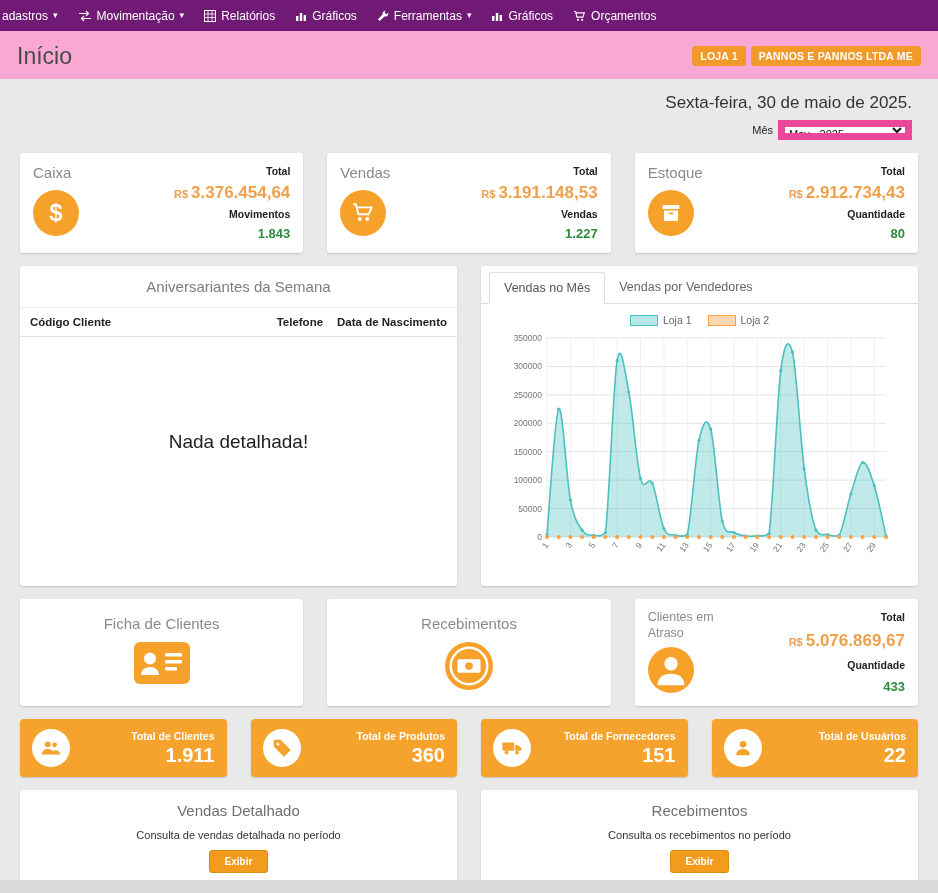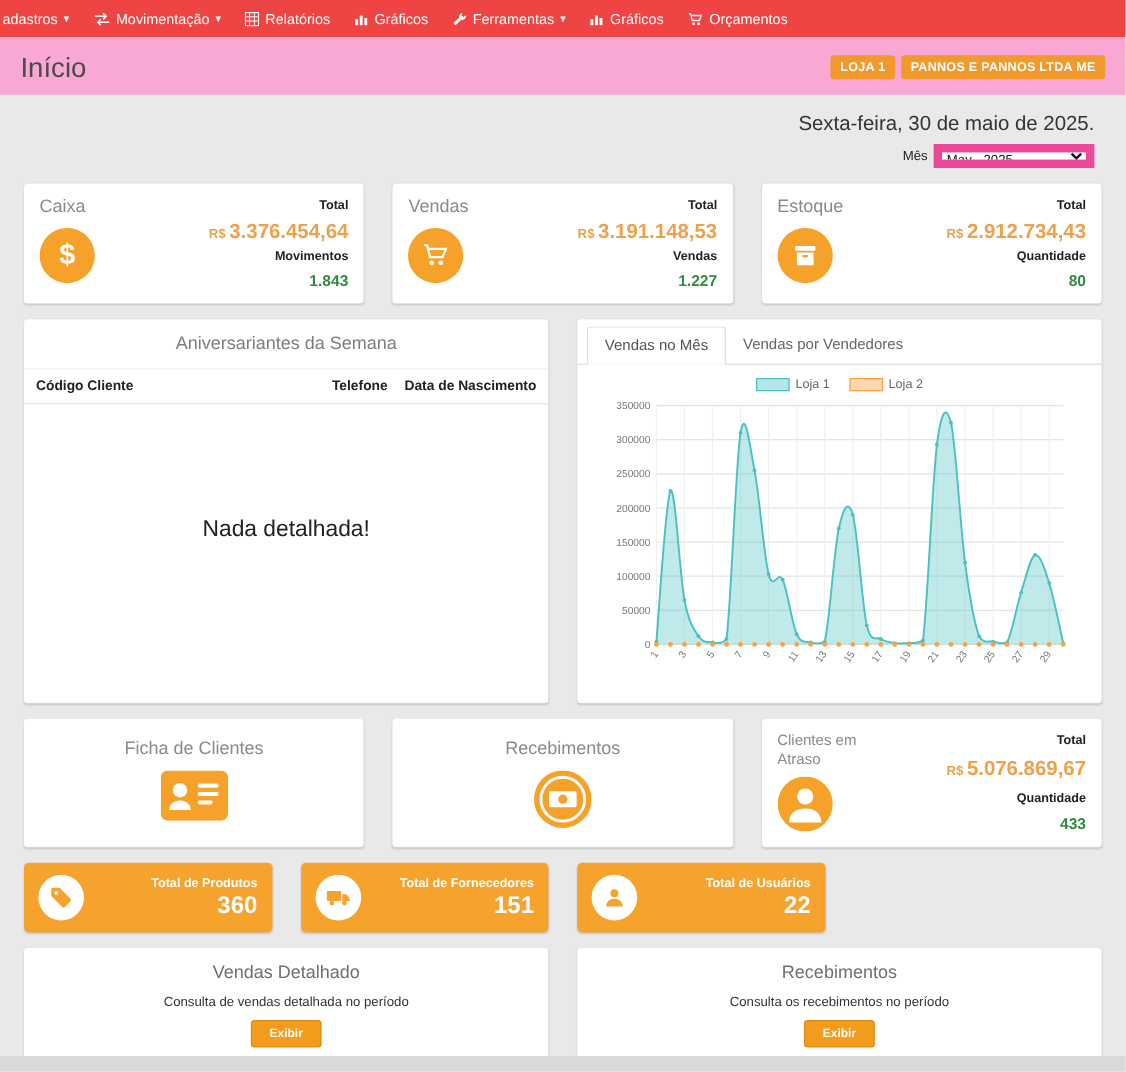--- a/index.html
+++ b/index.html
@@ -1,20 +1,20 @@
 <!DOCTYPE html>
 <html><head>
 <meta charset="utf-8">
 <style>
 *{box-sizing:border-box;margin:0;padding:0}
 html,body{width:938px;height:893px}
 body{font-family:"Liberation Sans",sans-serif;background:#e9e9e9;overflow:hidden;position:relative}
 
 
-.topnav{height:31px;background:#ef4444;display:flex;align-items:center;padding-right:12px}
+.topnav{height:31px;background:#701a75;display:flex;align-items:center;padding-right:12px}
 .nav-item{display:flex;align-items:center;gap:5px;color:#fff;font-size:12px;padding:0 10px;height:100%;cursor:pointer;white-space:nowrap}
 .nav-item:first-child{padding-left:2px}
 .caret{font-size:9px;line-height:1}
 .nav-icon{display:flex;align-items:center}
 .nav-icon svg{display:block}
 
 
 .page-header{background:#f9a8d4;padding:12px 17px 9px;display:flex;justify-content:space-between;align-items:flex-start}
 h1{font-size:23px;font-weight:400;color:#4a4a4a}
 .badges{display:flex;gap:5px;margin-top:3px}
@@ -404,20 +404,33 @@
       <span class="small-label">Quantidade</span>
       <span class="count">433</span>
     </div>
   </div>
 </div>
 
 <div class="grid g4">
   <div class="total-card">
     <div class="white-circle">
       <svg viewBox="0 0 24 24">
+          <circle cx="8.5" cy="8" r="3.2"></circle>
+          <circle cx="16" cy="8.5" r="2.6"></circle>
+          <path d="M2 19c0-3.8 2.7-6 6.5-6 2.4 0 4.3.9 5.4 2.4 1-.6 2.1-.9 3.1-.9 3 0 5 1.8 5 4.5z"></path>
+        </svg>
+    </div>
+    <div class="total-right">
+      <div class="total-label">Total de Clientes</div>
+      <div class="total-value">1.911</div>
+    </div>
+  </div>
+  <div class="total-card">
+    <div class="white-circle">
+      <svg viewBox="0 0 24 24">
           <path d="M3 10.5V4a1 1 0 0 1 1-1h6.5l10 10a1.6 1.6 0 0 1 0 2.3l-5.2 5.2a1.6 1.6 0 0 1-2.3 0z"></path>
           <circle cx="7.6" cy="7.6" r="1.7" fill="#fff"></circle>
         </svg>
     </div>
     <div class="total-right">
       <div class="total-label">Total de Produtos</div>
       <div class="total-value">360</div>
     </div>
   </div>
   <div class="total-card">

